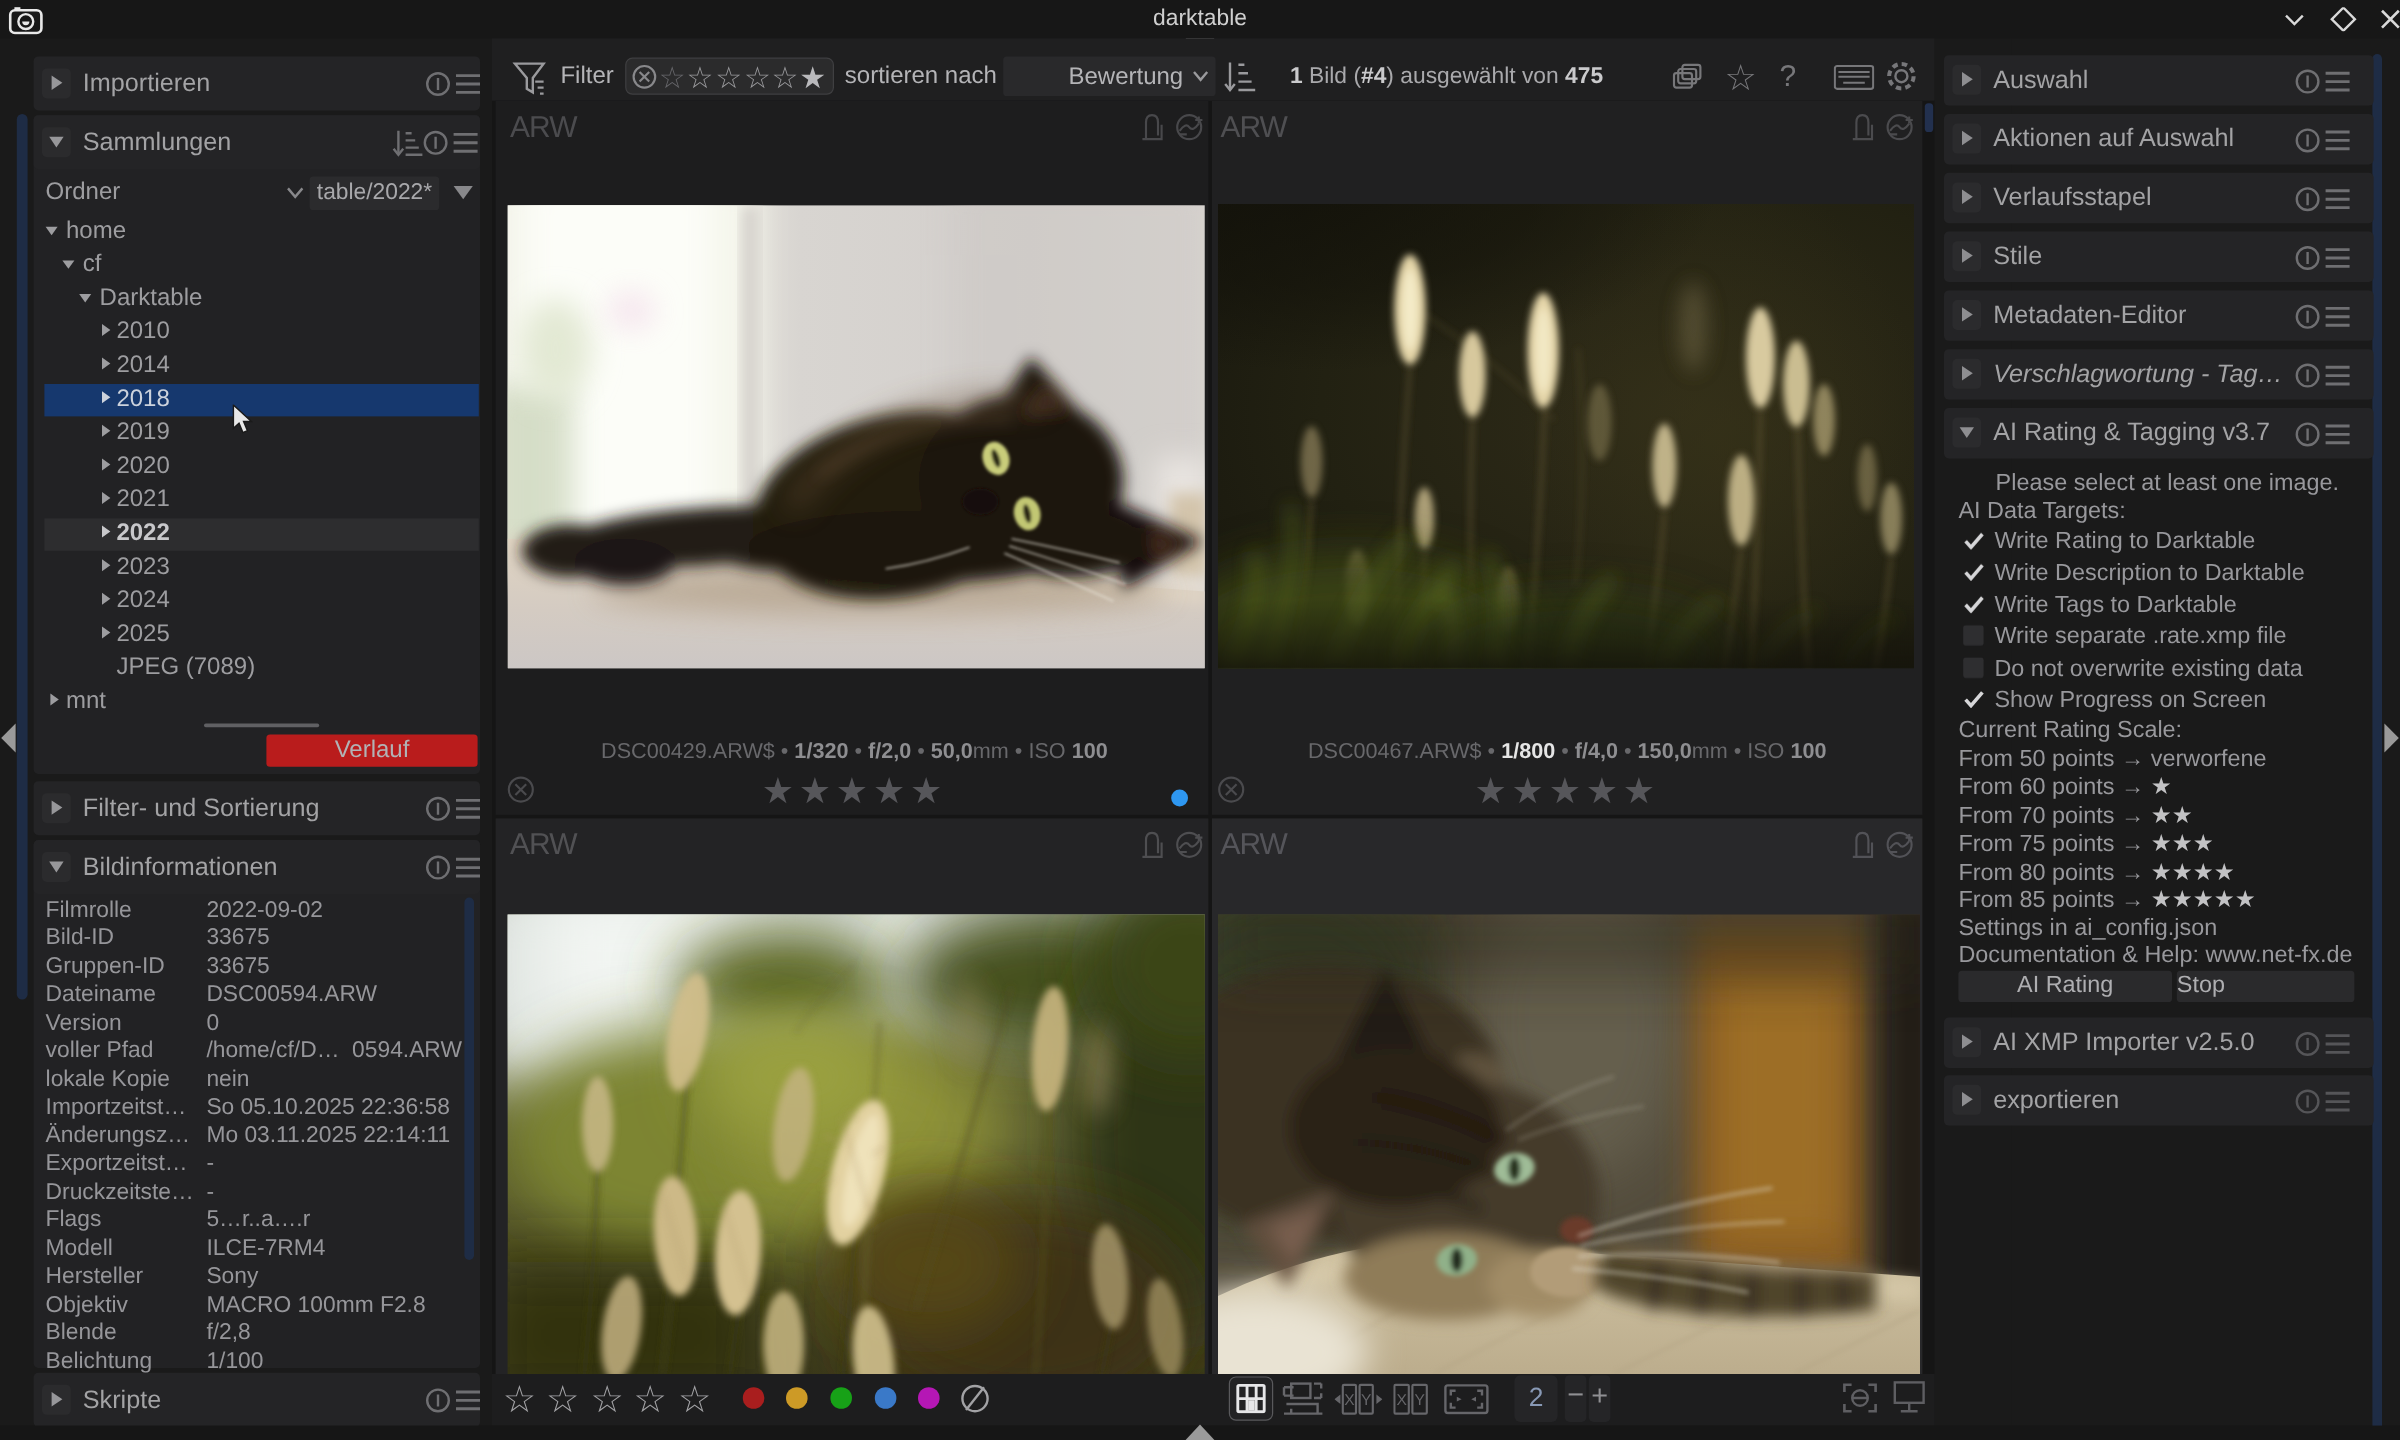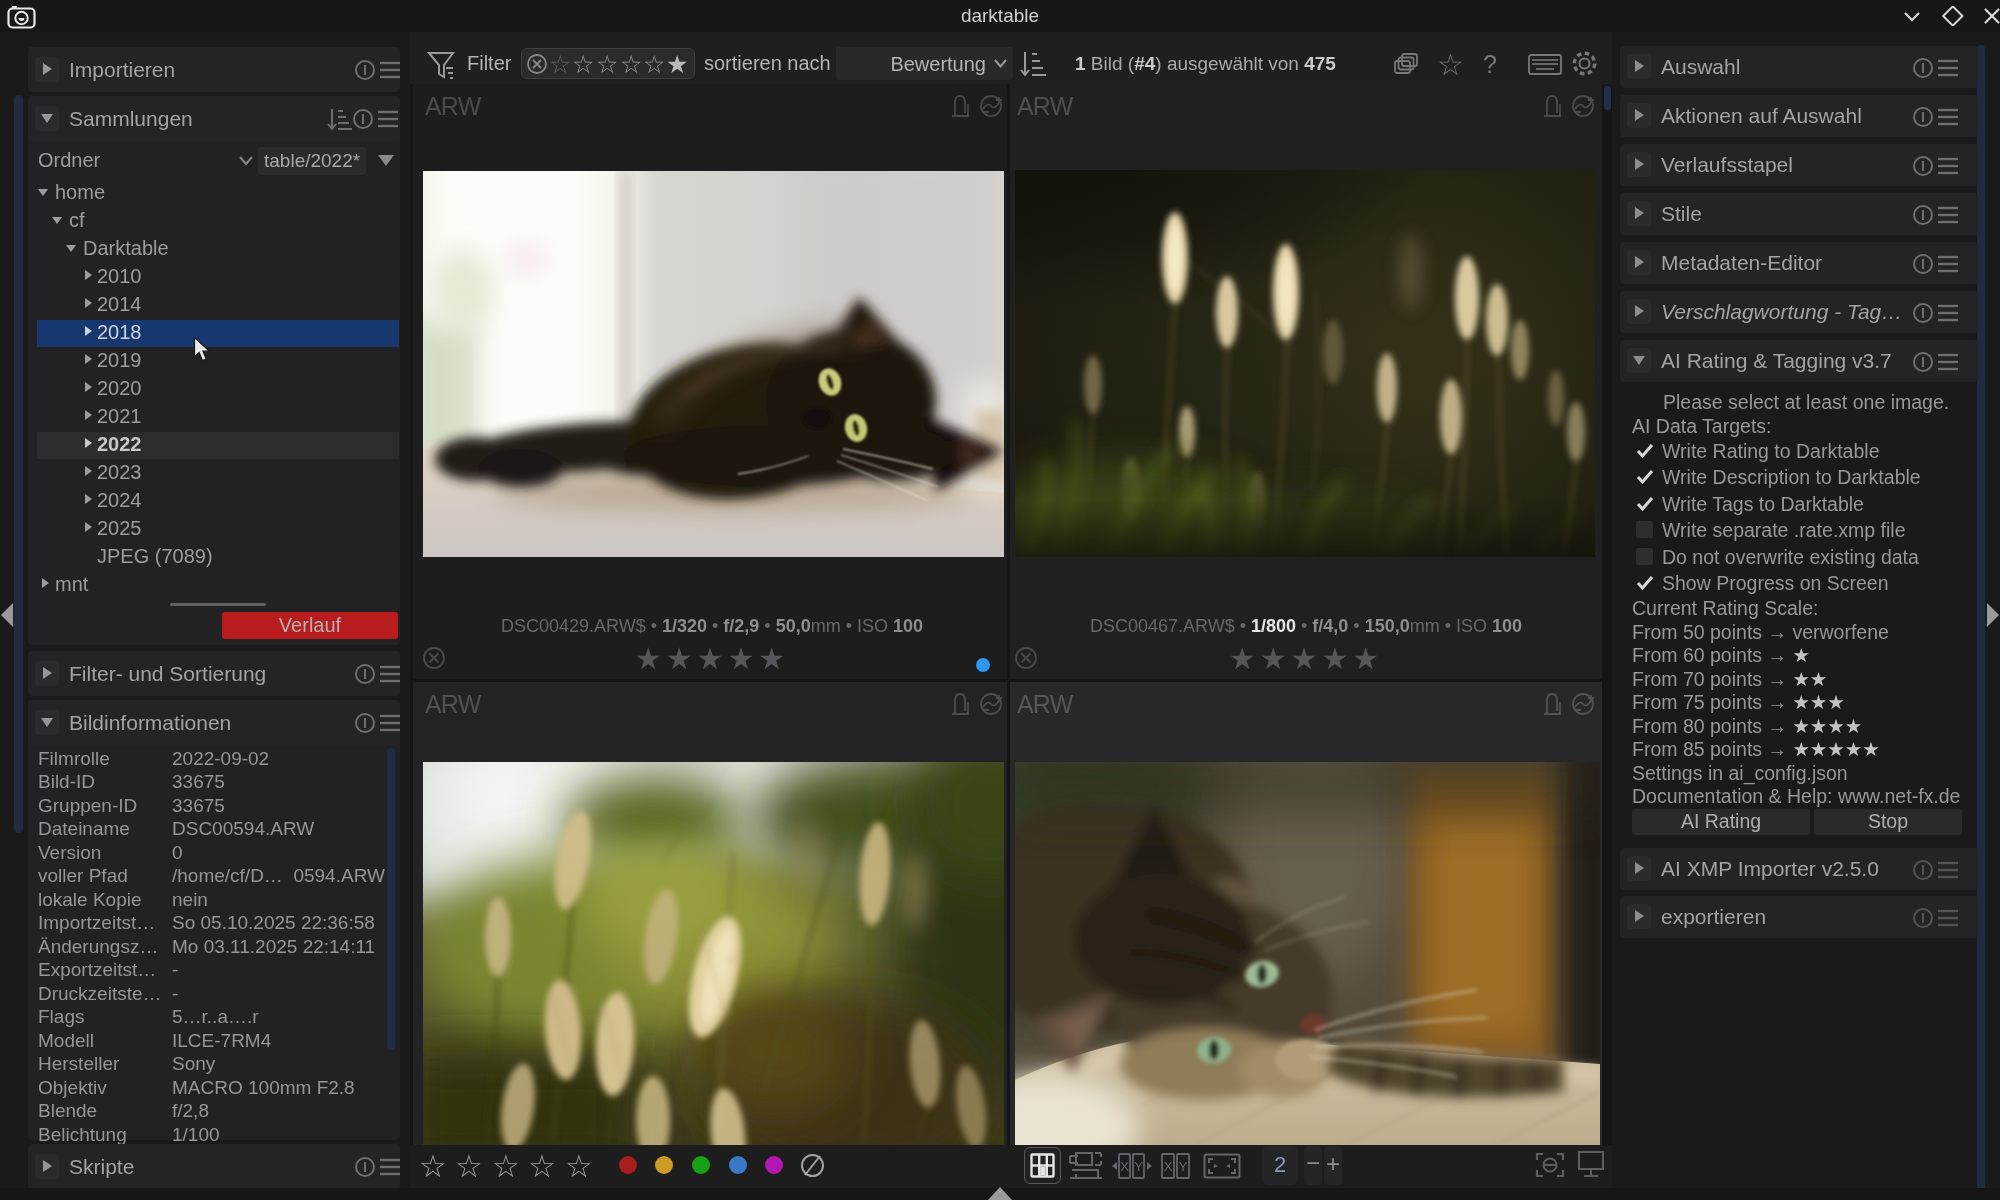--- a/index.html
+++ b/index.html
@@ -317,21 +317,21 @@
       <path d="M33 15 Q38 8 41 12 Q44 16 49 9" fill="none" stroke="#4e4e51" stroke-width="1.8"></path>
       <path d="M46 6 L52 6 M49 3 L49 9 M33 18 L39 18" stroke="#4e4e51" stroke-width="1.8"></path>
     </svg>
     <svg class="abs" style="left:1542px;top:692px" width="56" height="24" viewBox="0 0 56 24">
       <path d="M5 22 L5 8 Q5 2 10 2 Q15 2 15 8 L15 19 M2 22 L18 22 L18 10" fill="none" stroke="#525257" stroke-width="1.8"></path>
       <circle cx="41" cy="12" r="10" fill="none" stroke="#525257" stroke-width="1.8"></circle>
       <path d="M33 15 Q38 8 41 12 Q44 16 49 9" fill="none" stroke="#525257" stroke-width="1.8"></path>
       <path d="M46 6 L52 6 M49 3 L49 9 M33 18 L39 18" stroke="#525257" stroke-width="1.8"></path>
     </svg>
 
-    <div class="abs" style="left:417px;top:616px;width:590px;text-align:center;color:#68686b;font-size:18px">DSC00429.ARW$ • <b style="color:#8e8e91">1/320</b> • <b style="color:#8e8e91">f/2,9</b> • <b style="color:#8e8e91">50,0</b>mm • ISO <b style="color:#8e8e91">100</b></div>
+    <div class="abs" style="left:417px;top:616px;width:590px;text-align:center;color:#68686b;font-size:18px">DSC00429.ARW$ • <b style="color:#8e8e91">1/320</b> • <b style="color:#8e8e91">f/2,0</b> • <b style="color:#8e8e91">50,0</b>mm • ISO <b style="color:#8e8e91">100</b></div>
     <div class="abs" style="left:1010px;top:616px;width:592px;text-align:center;color:#68686b;font-size:18px">DSC00467.ARW$ • <b style="color:#e5e5e5">1/800</b> • <b style="color:#8e8e91">f/4,0</b> • <b style="color:#8e8e91">150,0</b>mm • ISO <b style="color:#8e8e91">100</b></div>
 
     <div class="abs" style="left:417px;top:641px;width:590px;text-align:center;color:#56565a;font-size:30px;letter-spacing:4px">★★★★★</div>
     <div class="abs" style="left:1010px;top:641px;width:592px;text-align:center;color:#56565a;font-size:30px;letter-spacing:4px">★★★★★</div>
 
     <svg class="abs" style="left:422px;top:646px" width="24" height="24" viewBox="0 0 24 24">
       <circle cx="12" cy="12" r="10" fill="none" stroke="#4a4a4d" stroke-width="1.8"></circle>
       <path d="M7.5 7.5 L16.5 16.5 M16.5 7.5 L7.5 16.5" stroke="#4a4a4d" stroke-width="1.8"></path>
     </svg>
     <svg class="abs" style="left:1014px;top:646px" width="24" height="24" viewBox="0 0 24 24">
@@ -838,21 +838,21 @@
   <div class="rtext" style="top:597px">Current Rating Scale:</div>
   <div class="rtext" style="top:621px">From 50 points → verworfene</div>
   <div class="rtext" style="top:644px">From 60 points → <span style="color:#c2c2c4">★</span></div>
   <div class="rtext" style="top:668px">From 70 points → <span style="color:#c2c2c4">★★</span></div>
   <div class="rtext" style="top:691px">From 75 points → <span style="color:#c2c2c4">★★★</span></div>
   <div class="rtext" style="top:715px">From 80 points → <span style="color:#c2c2c4">★★★★</span></div>
   <div class="rtext" style="top:738px">From 85 points → <span style="color:#c2c2c4">★★★★★</span></div>
   <div class="rtext" style="top:762px">Settings in ai_config.json</div>
   <div class="rtext" style="top:785px">Documentation &amp; Help: www.net-fx.de</div>
   <div class="abs" style="left:1632px;top:809px;width:178px;height:26px;background:#2a2a2c;border-radius:3px;color:#aeaeb1;font-size:19.5px;text-align:center;line-height:25px">AI Rating</div>
-  <div class="abs" style="left:1814px;top:809px;width:148px;height:26px;background:#2a2a2c;border-radius:3px;color:#aeaeb1;font-size:19.5px;text-align:center;line-height:25px">Stop</div>
+  <div class="abs" style="left:1814px;top:809px;width:148px;height:26px;background:#2a2a2c;border-radius:3px;color:#aeaeb1;font-size:19.5px;line-height:25px">Stop</div>
 
   <div class="abs mhdr rblk" style="top:848px;height:42px;">
     <div class="arrbtn" style="top:8px"><span class="tri" style="margin:6px 0 0 8px;border-top:6px solid transparent;border-bottom:6px solid transparent;border-left:9px solid #8e8e91"></span></div>
     <div class="title">AI XMP Importer v2.5.0</div>
     <svg class="abs" style="right:-2px;top:8px" width="70" height="28" viewBox="0 0 70 28">
         <circle cx="13" cy="14" r="9" stroke="#555558" fill="none" stroke-width="2"></circle>
         <line x1="13" y1="9" x2="13" y2="19" stroke="#555558" stroke-width="2"></line>
         <g stroke="#555558" stroke-width="2.4">
           <line x1="28" y1="7" x2="48" y2="7"></line>
           <line x1="28" y1="14" x2="48" y2="14"></line>

